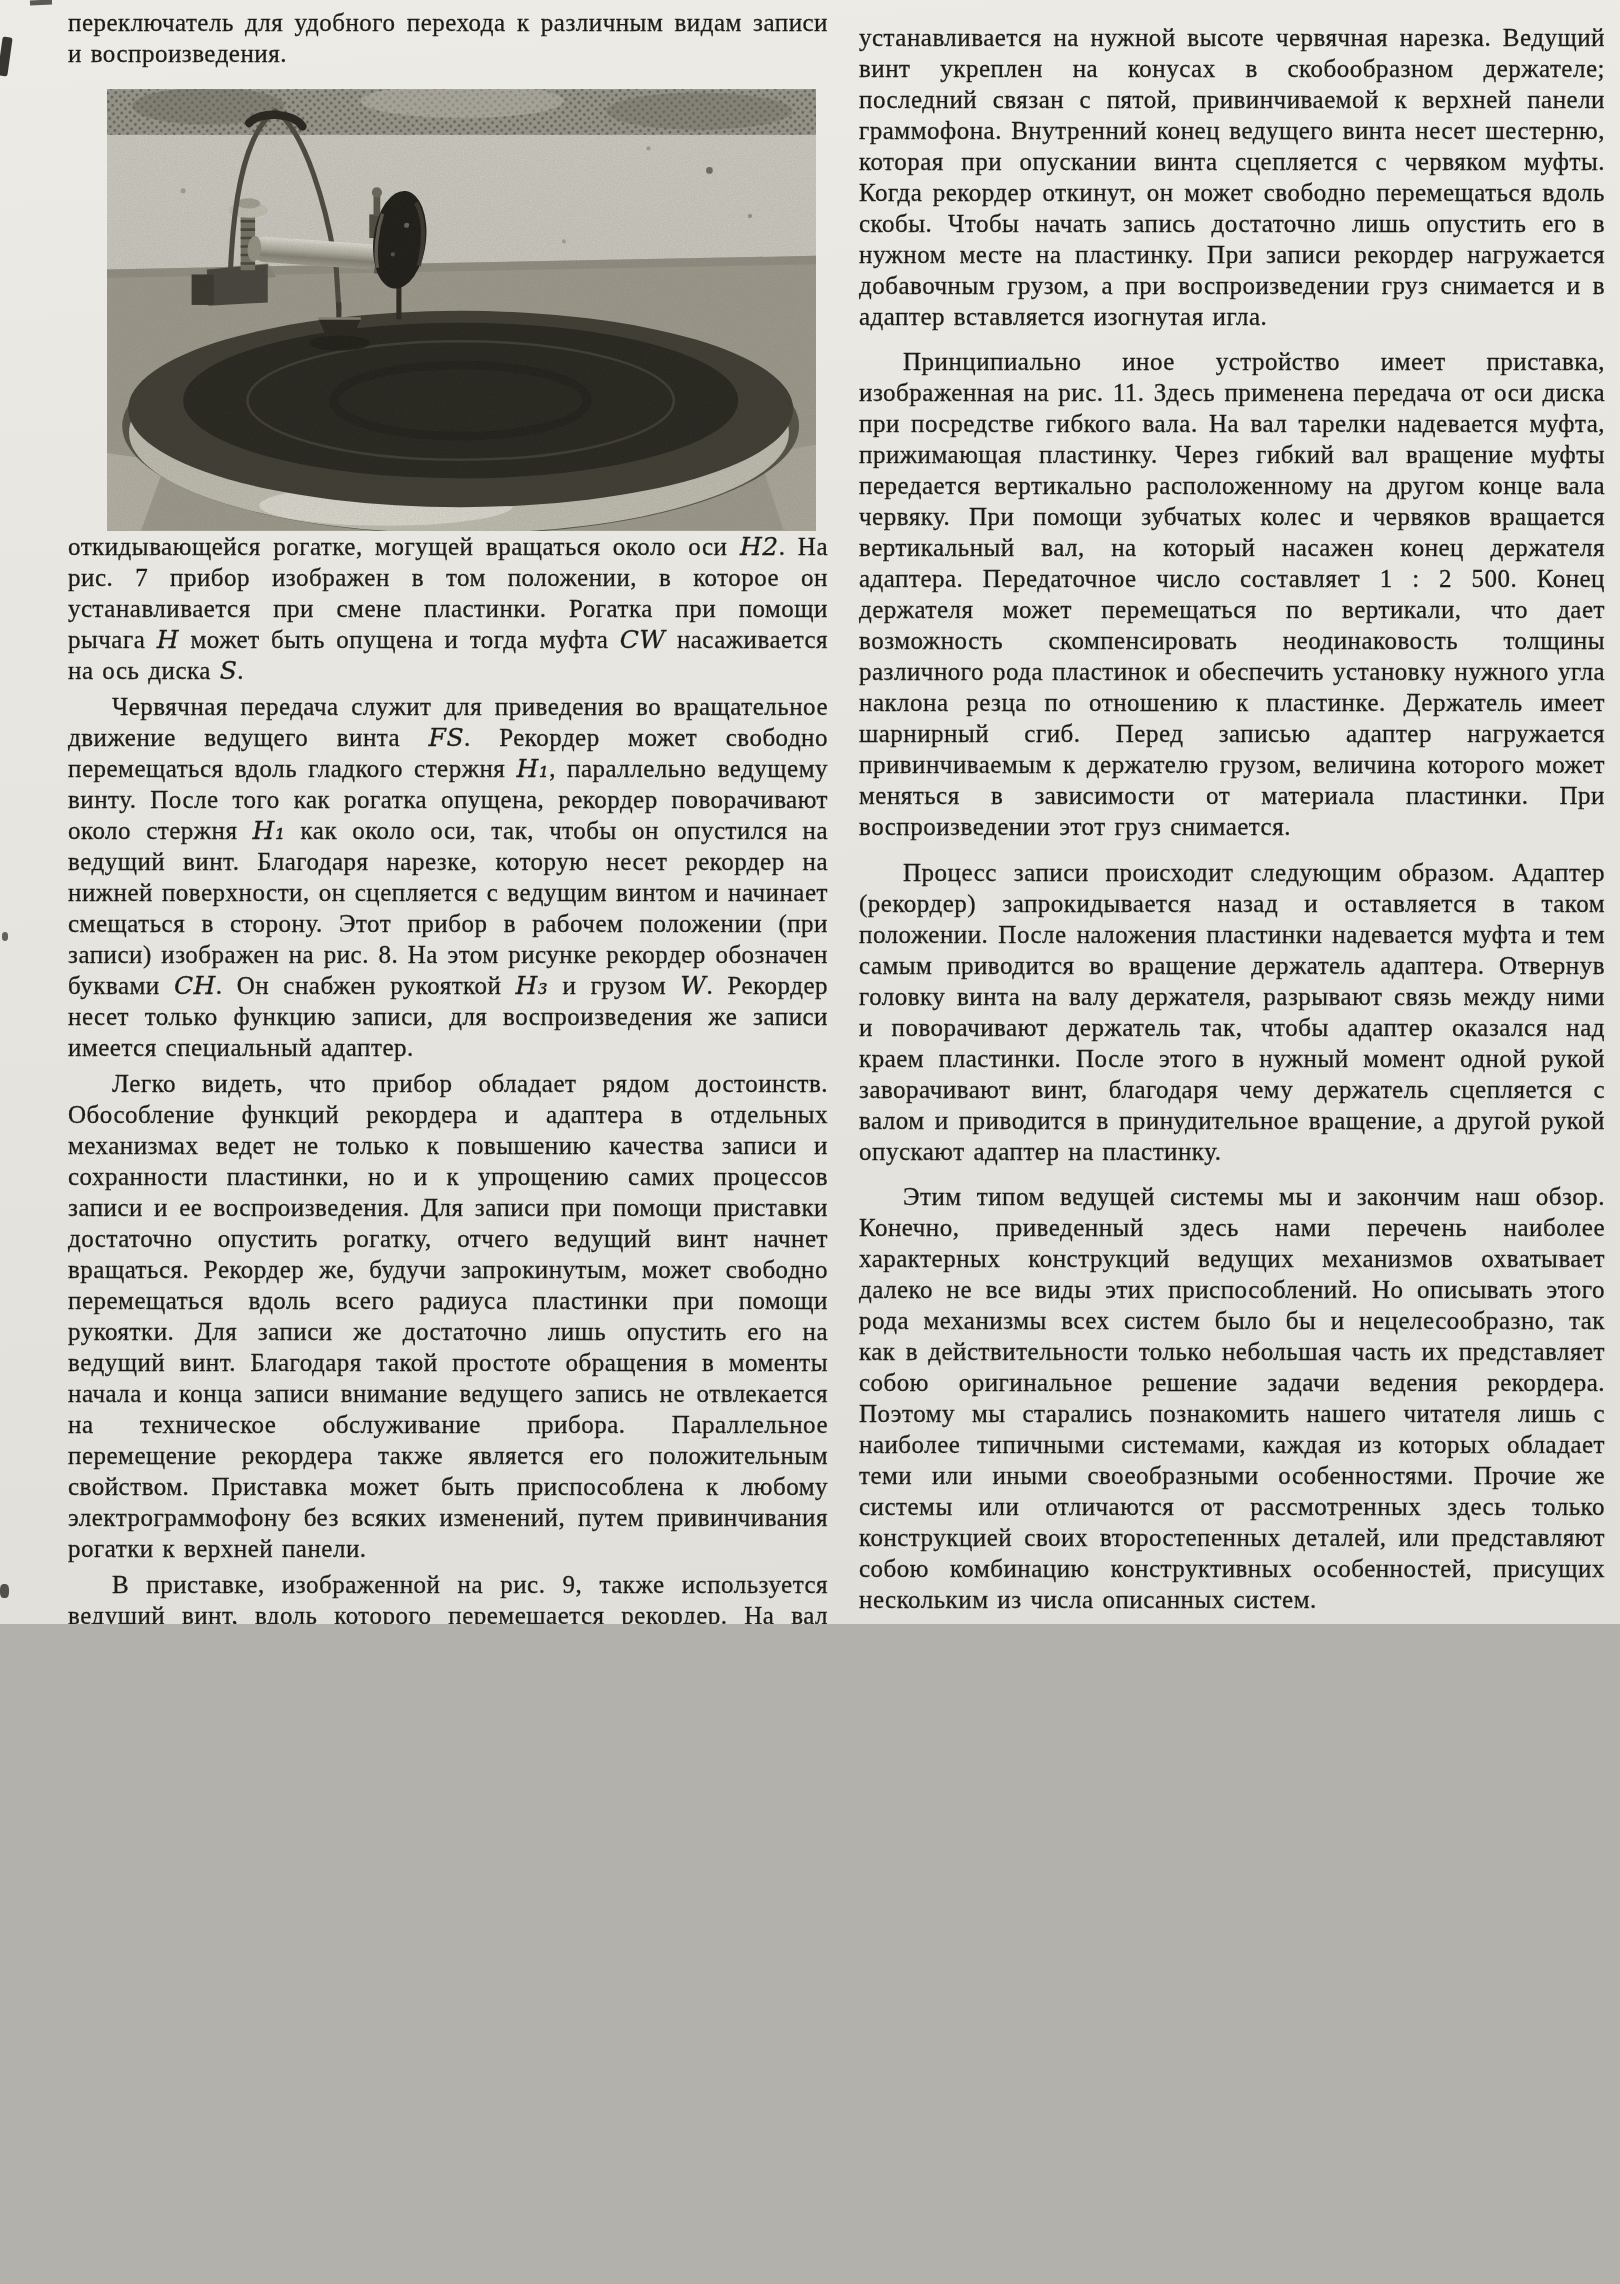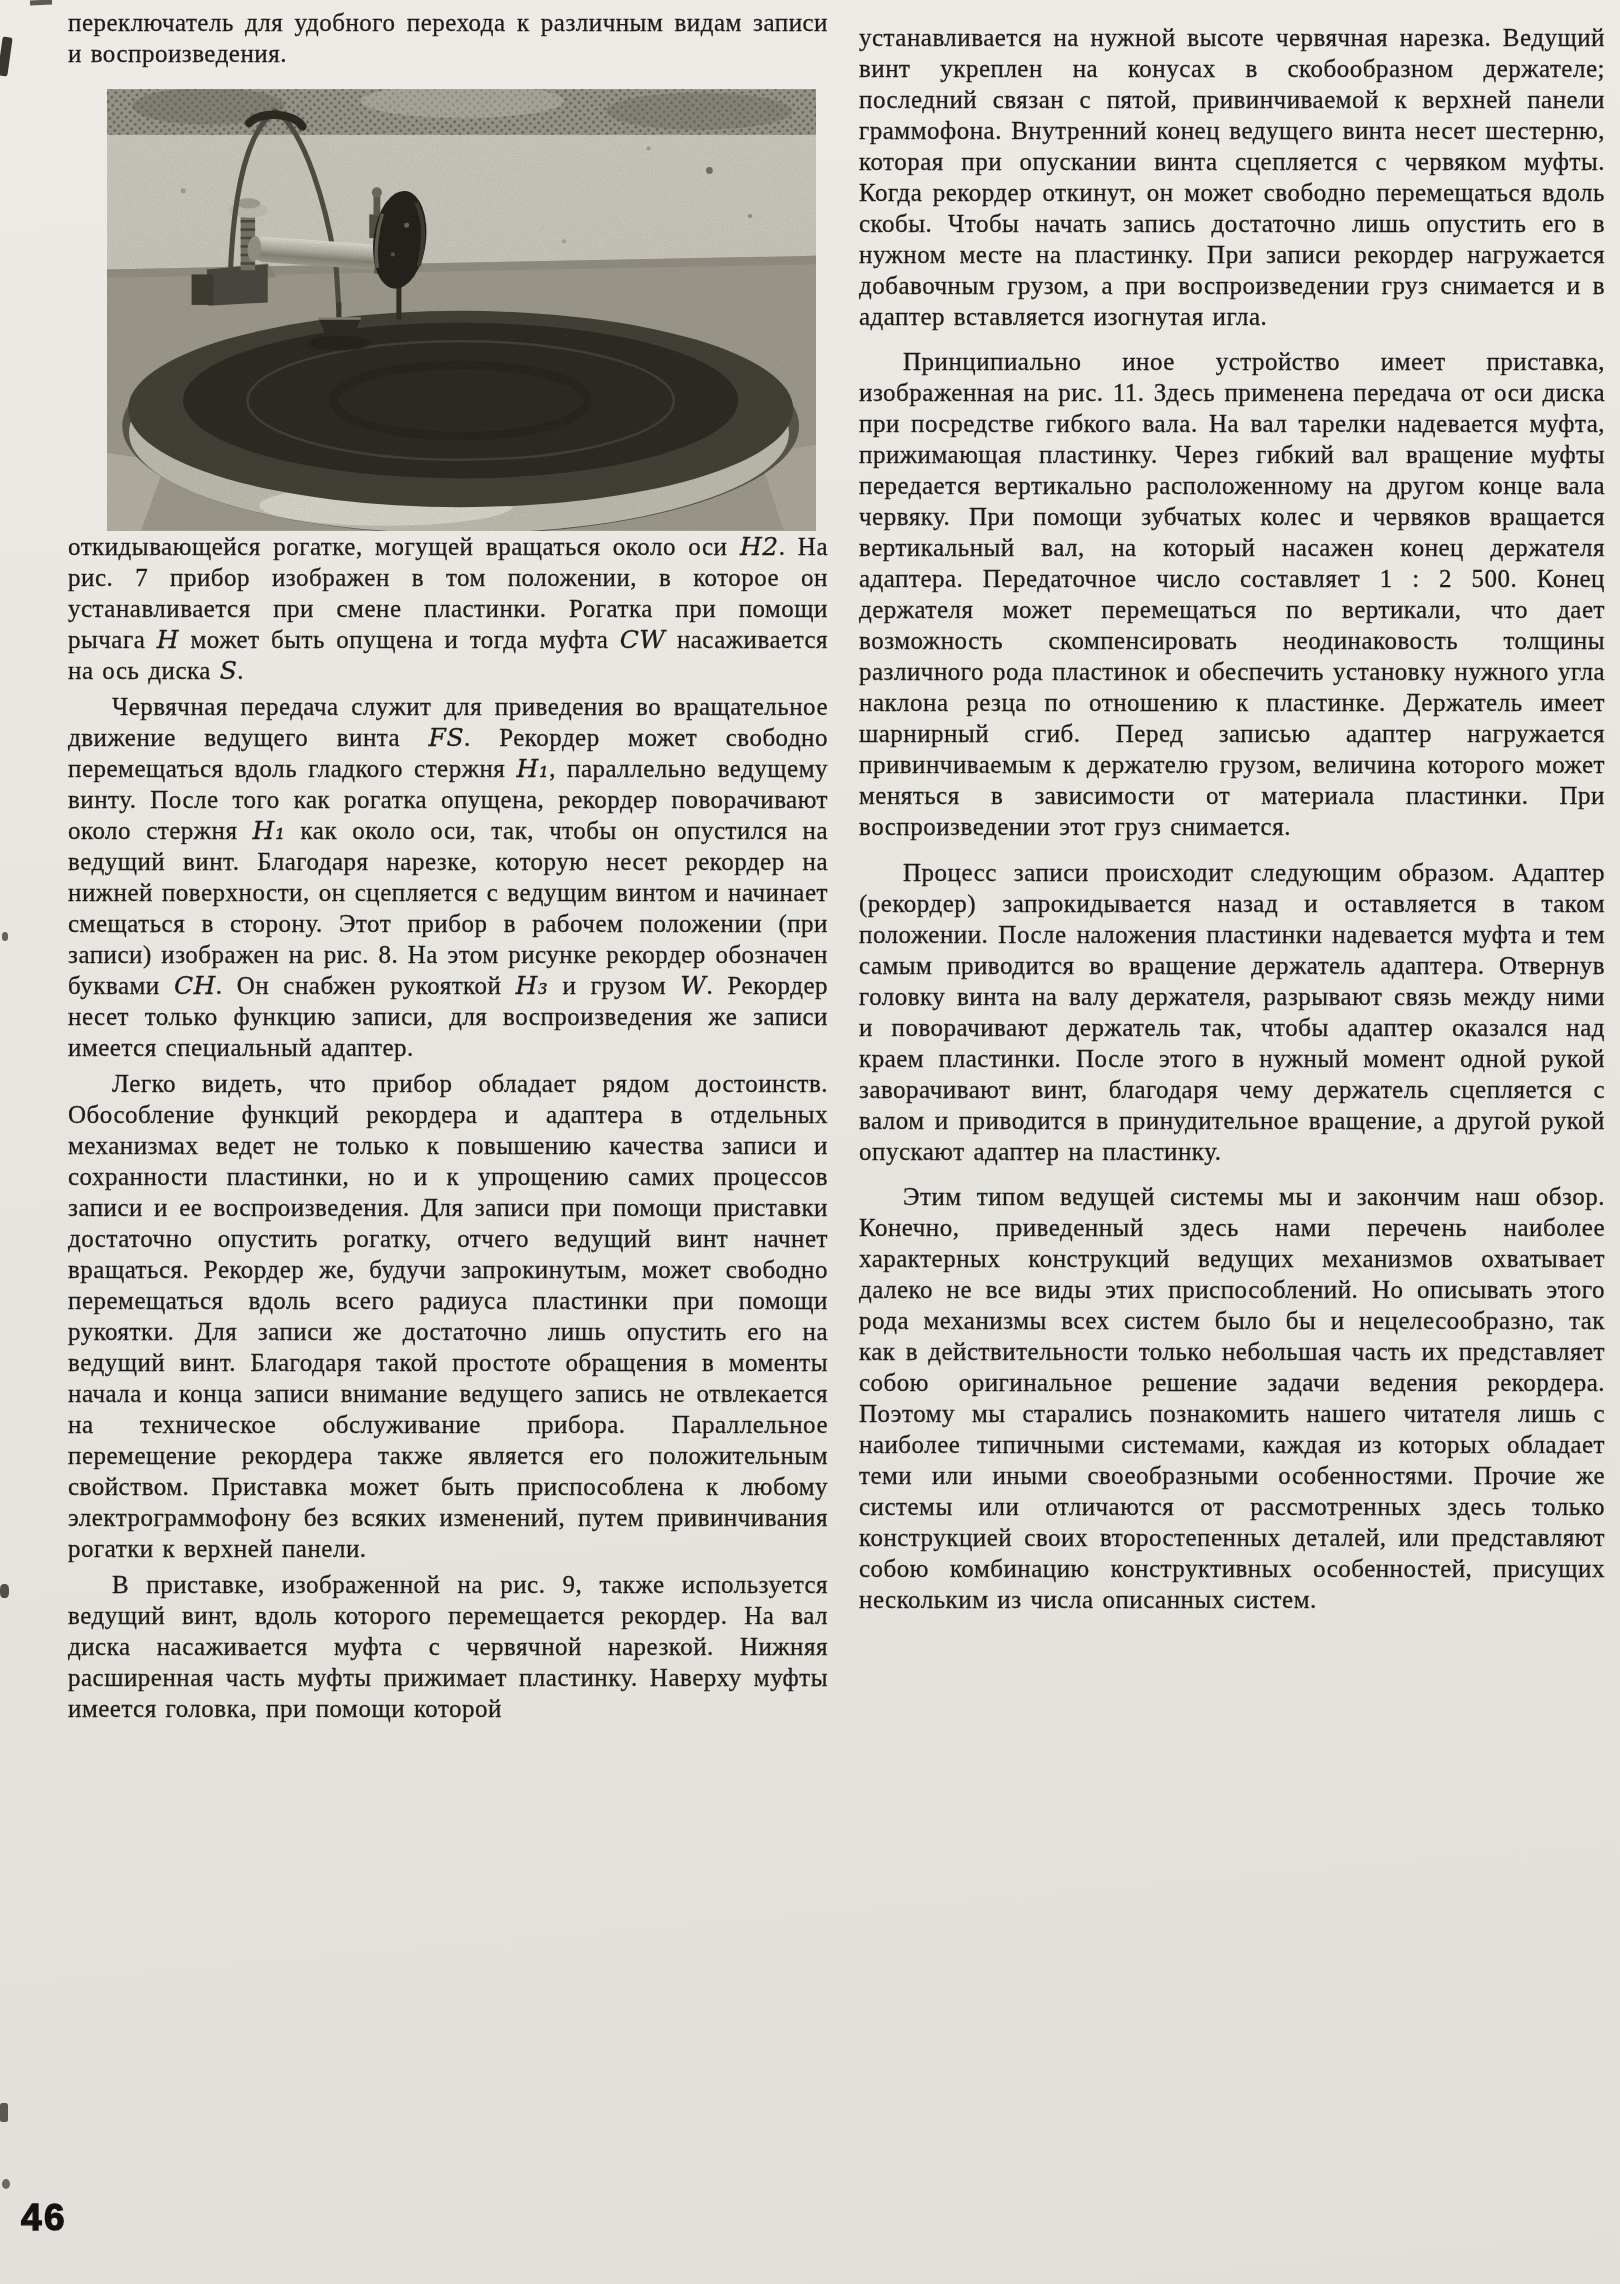--- a/index.html
+++ b/index.html
@@ -1,17 +1,17 @@
 <!DOCTYPE html>
 <html lang="ru" style="font-size:13.5px"><head>
 <meta charset="utf-8">
 <style>
   html,body{margin:0;padding:0;background:#b3b1ac;}
   .page{
-    position:relative;width:1621px;height:2284px;overflow:hidden;
+    position:relative;width:1621px;height:1624px;overflow:hidden;
     background:linear-gradient(175deg,#edebe6 0%,#e7e5e0 45%,#e1dfd9 100%);
     font-family:"Liberation Serif","DejaVu Serif",serif;color:#1d1c18;
   }
   .col{
     position:absolute;text-align:justify;
     font-size:25px;line-height:31px;letter-spacing:0.5px;word-spacing:2.1px;
     -webkit-text-stroke:0.3px #1d1c18;
   }
   .col-left{left:68px;top:6.8px;width:760px;}
   .col-right{left:859px;top:22px;width:746px;}

